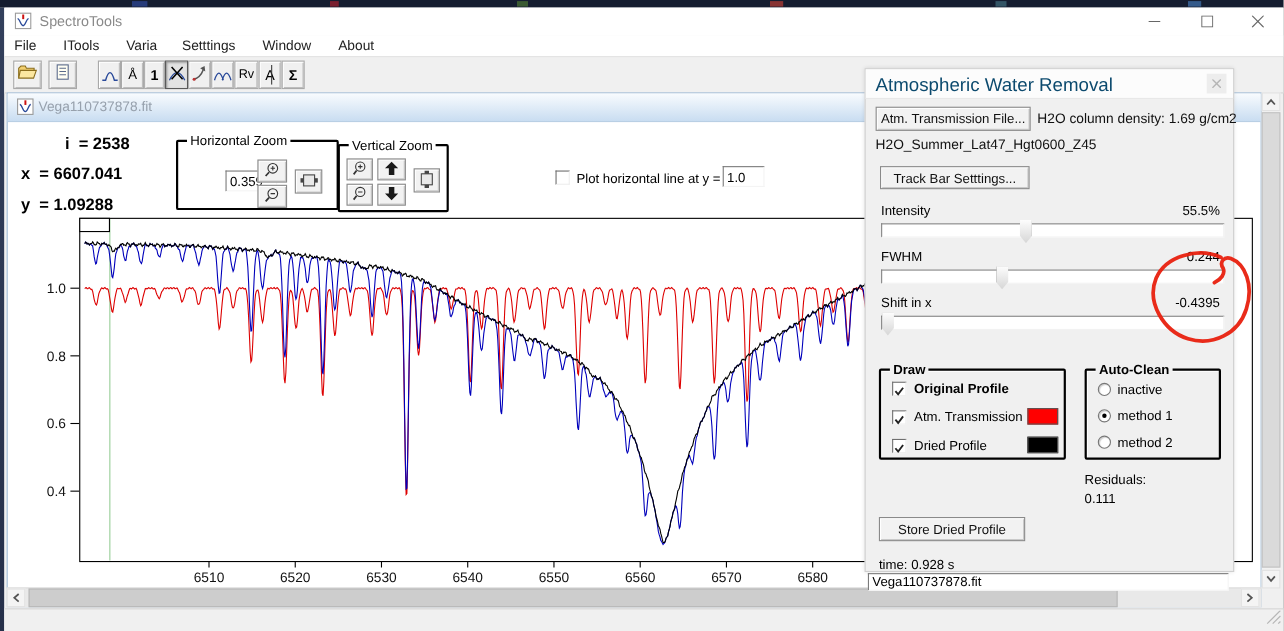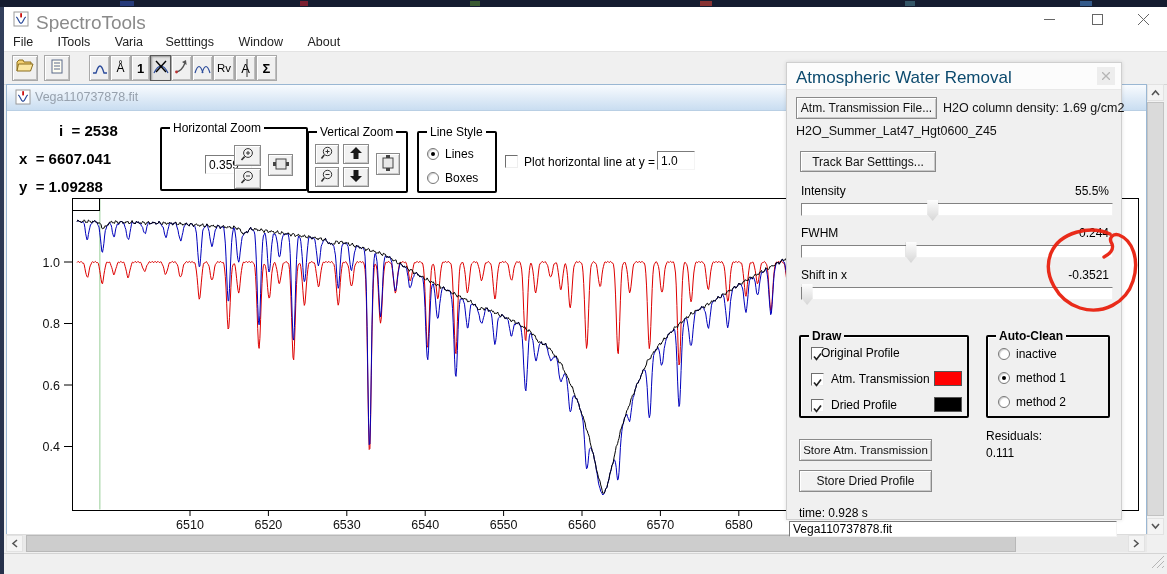--- a/index.html
+++ b/index.html
@@ -57,21 +57,21 @@
   <div class="abs" style="left:4px;top:7px;width:1163px;height:567px;background:#f0f0f0;">
 
     <div class="abs" style="left:0;top:0;width:1163px;height:25px;background:#ffffff;">
       <span class="abs" style="left:9px;top:4px;width:16px;height:16px;">
         <svg width="16" height="16">
             <rect x="1" y="1" width="14" height="14" fill="#fff" stroke="#9a9a9a"></rect>
             <rect x="7.2" y="2.2" width="1.8" height="4.2" fill="#cc1111"></rect>
             <path d="M3,6 C5.2,6 5.6,12.4 8,12.4 C10.4,12.4 10.8,6 13,6" fill="none" stroke="#2a4a9a" stroke-width="1.2"></path>
           </svg>
       </span>
-      <span class="txt" style="left:32px;top:5px;font-size:19px;color:#8a8a8a;">SpectroTools</span>
+      <span class="txt" style="left:32px;top:5px;font-size:13px;color:#8a8a8a;">SpectroTools</span>
       <div class="winbtn" style="left:1028px;top:0;">
         <svg width="11" height="11">
             <line x1="0" y1="5.5" x2="11" y2="5.5" stroke="#666" stroke-width="1"></line>
           </svg>
       </div>
       <div class="winbtn" style="left:1076px;top:0;">
         <svg width="11" height="11">
             <rect x="0.5" y="0.5" width="10" height="10" fill="none" stroke="#666"></rect>
           </svg>
       </div>
@@ -226,29 +226,20 @@
         </div>
         <div class="btn3d" style="left:67px;top:20px;width:24px;height:22px;">
           <span><svg width="12" height="16">
                 <rect x="1" y="3" width="10" height="10" fill="#e8e8e8" stroke="#444"></rect>
                 <rect x="4" y="0" width="4" height="3" fill="#444"></rect>
                 <rect x="4" y="13" width="4" height="3" fill="#444"></rect>
               </svg></span>
         </div>
       </div>
 
-      <div class="group" style="left:410px;top:46px;width:80px;height:62px;background:#fff;">
-        <span class="grouplabel" style="background:#fff;">Line Style</span>
-        <span class="radio" style="left:8px;top:15px;">
-            <span class="dot"></span>
-          </span>
-        <span class="lbl" style="left:26px;top:14px;">Lines</span>
-        <span class="radio" style="left:8px;top:39px;"></span>
-        <span class="lbl" style="left:26px;top:38px;">Boxes</span>
-      </div>
 
       <span class="cbbox" style="left:498px;top:70px;background:#fff;"></span>
       <span class="lbl" style="left:517px;top:70px;">Plot horizontal line at y =</span>
       <input class="sunken" style="left: 650px; top: 66px; width: 38px; height: 19px;" value="1.0">
     </div>
 
     <svg id="plot" class="abs" style="left:16px;top:189px;" width="1128" height="340" viewBox="0 0 1128 340">
         <defs>
           <clipPath id="plotclip">
             <rect x="53" y="3" width="1065" height="311"></rect>
@@ -337,33 +328,33 @@
         <div class="thumb" style="left: calc(42% - 5px);"></div>
       </div>
 
       <span class="lbl" style="left:14px;top:163px;">FWHM</span>
       <span class="lbl" style="right:12px;top:163px;">0.244</span>
       <div class="track" style="left:14px;top:182px;width:312px;">
         <div class="thumb" style="left: calc(35% - 5px);"></div>
       </div>
 
       <span class="lbl" style="left:14px;top:205px;">Shift in x</span>
-      <span class="lbl" style="right:12px;top:205px;">-0.3521</span>
+      <span class="lbl" style="right:12px;top:205px;">-0.4395</span>
       <div class="track" style="left:14px;top:224px;width:312px;">
         <div class="thumb" style="left: calc(1.5% - 5px);"></div>
       </div>
 
       <div class="group" style="left:12px;top:272px;width:170px;height:83px;background:#f0f0f0;">
         <span class="grouplabel" style="background:#f0f0f0;font-weight:bold;">Draw</span>
         <span class="cbbox" style="left:10px;top:10px;">
           <svg width="11" height="11">
               <polyline points="2,5.5 4.5,8.5 9,2.5" fill="none" stroke="#222" stroke-width="1.7"></polyline>
             </svg>
         </span>
-        <span class="lbl" style="left:20px;top:9px;">Original Profile</span>
+        <span class="lbl" style="left:30px;top:9px;font-weight:bold;">Original Profile</span>
         <span class="cbbox" style="left:10px;top:36px;">
           <svg width="11" height="11">
               <polyline points="2,5.5 4.5,8.5 9,2.5" fill="none" stroke="#222" stroke-width="1.7"></polyline>
             </svg>
         </span>
         <span class="lbl" style="left:30px;top:35px;">Atm. Transmission</span>
         <span class="swatch" style="left:133px;top:34px;background:#ff0000;"></span>
         <span class="cbbox" style="left:10px;top:62px;">
           <svg width="11" height="11">
               <polyline points="2,5.5 4.5,8.5 9,2.5" fill="none" stroke="#222" stroke-width="1.7"></polyline>
@@ -378,21 +369,20 @@
         <span class="radio" style="left:10px;top:11px;"></span>
         <span class="lbl" style="left:28px;top:10px;">inactive</span>
         <span class="radio" style="left:10px;top:35px;">
             <span class="dot"></span>
           </span>
         <span class="lbl" style="left:28px;top:34px;">method 1</span>
         <span class="radio" style="left:10px;top:59px;"></span>
         <span class="lbl" style="left:28px;top:58px;">method 2</span>
       </div>
 
-      <div class="btn3d" style="left:12px;top:376px;width:133px;height:22px;font-size:11.5px;">Store Atm. Transmission</div>
       <div class="btn3d" style="left:12px;top:407px;width:133px;height:22px;">Store Dried Profile</div>
 
       <span class="lbl" style="left:199px;top:366px;">Residuals:</span>
       <span class="lbl" style="left:199px;top:383px;">0.111</span>
 
       <span class="lbl" style="left:12px;top:443px;">time: 0.928 s</span>
     </div>
 
     <input class="sunken" style="left: 785px; top: 514px; width: 328px; height: 16px; font-size: 12px;" value="Vega110737878.fit">
 

